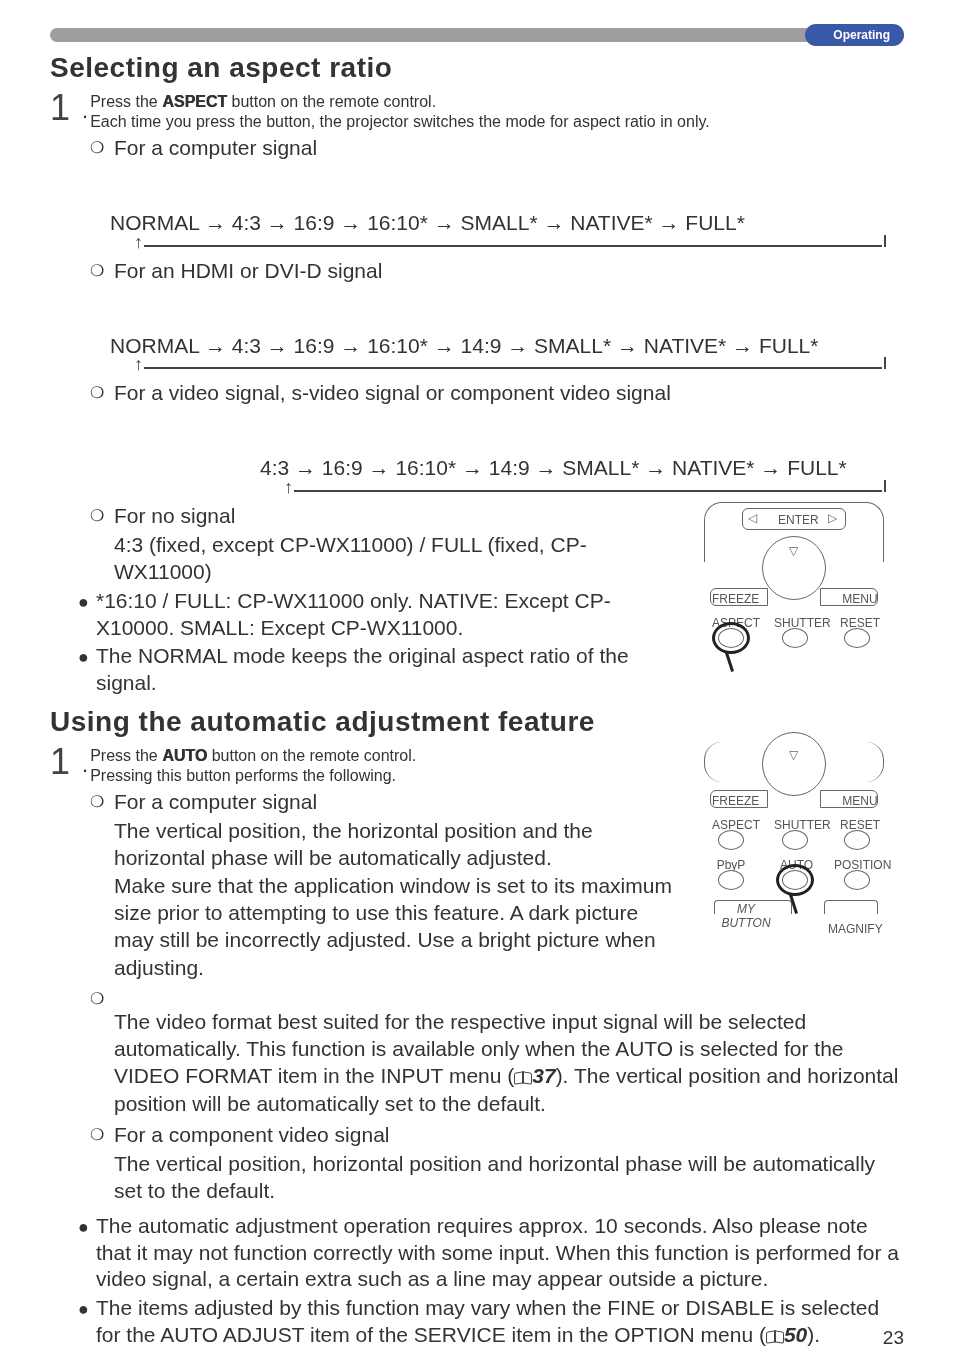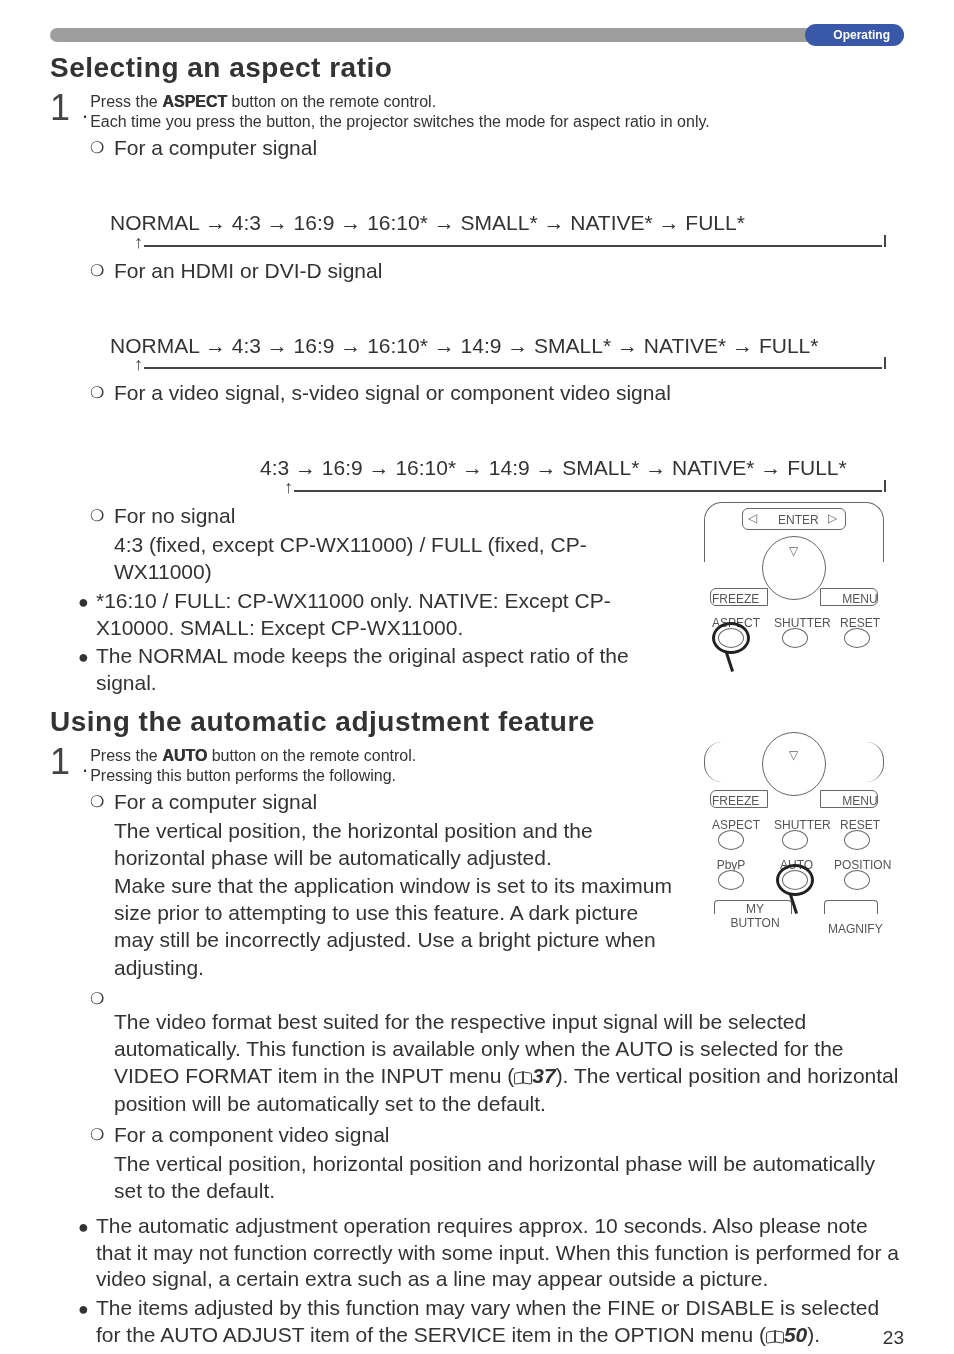--- a/index.html
+++ b/index.html
@@ -178,21 +178,21 @@
       <div class="rm-btn-round" style="left:24px; top:88px; width:26px; height:20px;"></div>
       <div class="rm-btn-round" style="left:88px; top:88px; width:26px; height:20px;"></div>
       <div class="rm-btn-round" style="left:150px; top:88px; width:26px; height:20px;"></div>
       <span class="rm-lbl" style="left:22px; top:116px; width:30px;">PbyP</span>
       <span class="rm-lbl" style="left:86px; top:116px; width:30px;">AUTO</span>
       <span class="rm-lbl" style="left:140px; top:116px; width:48px;">POSITION</span>
       <div class="rm-btn-round" style="left:24px; top:128px; width:26px; height:20px;"></div>
       <div class="rm-btn-round" style="left:88px; top:128px; width:26px; height:20px;"></div>
       <div class="rm-btn-round" style="left:150px; top:128px; width:26px; height:20px;"></div>
       <div class="rm-btn" style="left:20px; top:158px; width:78px; height:14px; border-radius:4px 4px 0 0; border-bottom:none;"></div>
-      <span class="rm-lbl" style="left:31px; top:160px; width:60px;">MY BUTTON</span>
+      <span class="rm-lbl" style="left:22px; top:160px; width:60px;font-style:italic;">MY BUTTON</span>
       <div class="rm-btn" style="left:130px; top:158px; width:54px; height:14px; border-radius:4px 4px 0 0; border-bottom:none;"></div>
       <span class="rm-lbl" style="left:134px; top:160px; width:46px;margin-top:20px;">MAGNIFY</span>
 
       <div class="highlight-cir" style="left:82px; top:122px; width:38px; height:32px;"></div>
       <div class="highlight-stem" style="left:98px; top:152px; height:20px; transform:rotate(-18deg);"></div>
     </div>
   </div>
 
   <div class="sub-list" style="margin-top:4px;">
     <div class="sub-item bullet-row">

